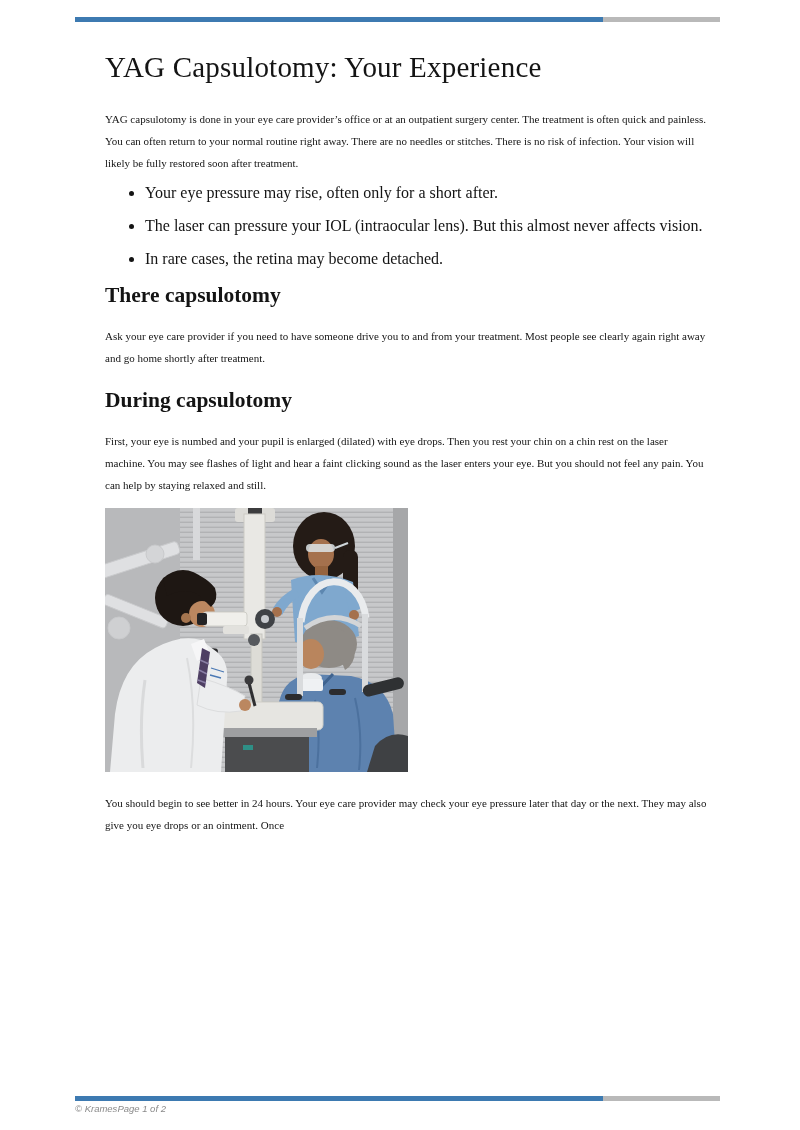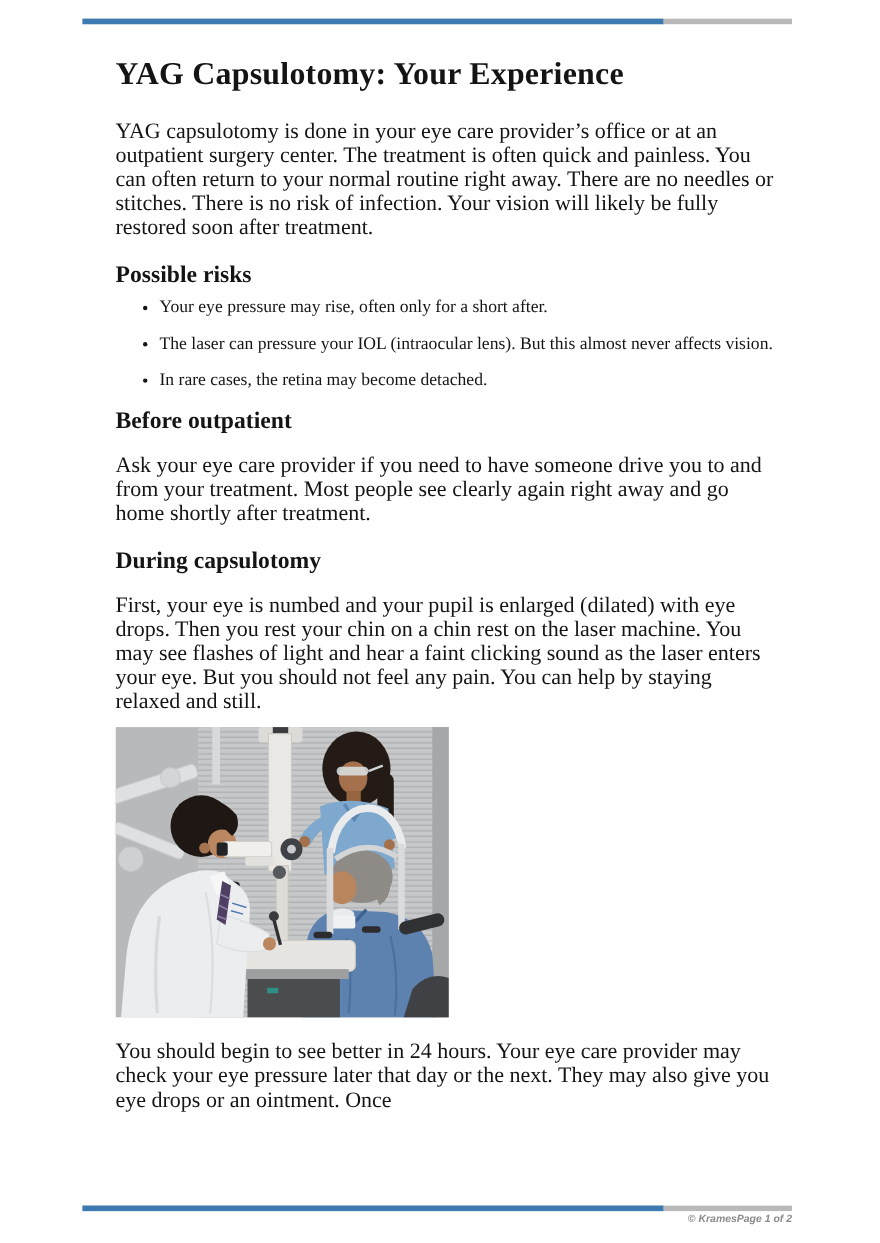--- a/index.html
+++ b/index.html
@@ -12,60 +12,59 @@
     overflow:hidden;
   }
   
   .rule{position:absolute;left:75px;width:645px;height:5px;background:#b9b9b9;}
   .rule .rule-fill{height:100%;width:528px;background:#3d7ab1;}
   .rule.top{top:17px;}
   .rule.bottom{top:1096px;}
   
   .content{position:absolute;left:105px;top:0;width:604px;}
   h1{
-    font-size:29px;line-height:34px;font-weight:bold;
+    font-size:29px;line-height:34px;font-weight:normal;
     margin:50px 0 24px 0;letter-spacing:.2px;
   }
   h2{font-size:21.5px;line-height:27px;font-weight:bold;margin:0 0 16px 0;}
-  p{font-size:20px;line-height:22px;margin:0 0 18px 0;}
+  p{font-size:11px;line-height:22px;margin:0 0 18px 0;}
   ul{margin:-10px 0 12px 0;padding:0 0 0 40px;list-style:disc;}
   li{font-size:16px;line-height:22px;margin:0 0 11px 0;}
   figure{margin:-6px 0 20px 0;width:303px;height:264px;padding:0;}
   figure svg{display:block;}
   
   .footer-text{
     position:absolute;top:1103px;left:75px;width:645px;
-    display:flex;justify-content:flex-end;
+    display:flex;justify-content:flex-start;
     font-family:"Liberation Sans", sans-serif;
-    font-style:italic;font-size:9.5px;color:#8a8a8a;font-weight:bold;
+    font-style:italic;font-size:9.5px;color:#8a8a8a;
   }
 </style>
 </head>
 <body>
 
 <div class="page">
 
   <div class="rule top">
     <div class="rule-fill"></div>
   </div>
 
   <div class="content">
 
     <h1>YAG Capsulotomy: Your Experience</h1>
 
     <p>YAG capsulotomy is done in your eye care provider’s office or at an outpatient surgery center. The treatment is often quick and painless. You can often return to your normal routine right away. There are no needles or stitches. There is no risk of infection. Your vision will likely be fully restored soon after treatment.</p>
 
-    <h2>Possible risks</h2>
     <ul>
       <li>Your eye pressure may rise, often only for a short after.</li>
       <li>The laser can pressure your IOL (intraocular lens). But this almost never affects vision.</li>
       <li>In rare cases, the retina may become detached.</li>
     </ul>
 
-    <h2>Before outpatient</h2>
+    <h2>There capsulotomy</h2>
     <p>Ask your eye care provider if you need to have someone drive you to and from your treatment. Most people see clearly again right away and go home shortly after treatment.</p>
 
     <h2>During capsulotomy</h2>
     <p>First, your eye is numbed and your pupil is enlarged (dilated) with eye drops. Then you rest your chin on a chin rest on the laser machine. You may see flashes of light and hear a faint clicking sound as the laser enters your eye. But you should not feel any pain. You can help by staying relaxed and still.</p>
 
     <figure role="img" aria-label="Eye care provider looking into a slit lamp laser machine while examining an older patient whose chin rests on the chin rest; an assistant in scrubs stands behind the patient.">
       <svg width="303" height="264" viewBox="0 0 303 264" xmlns="http://www.w3.org/2000/svg">
         <defs>
           <pattern id="blinds" width="6" height="5" patternUnits="userSpaceOnUse">
             <rect width="6" height="5" fill="#c7c8ca"></rect>

